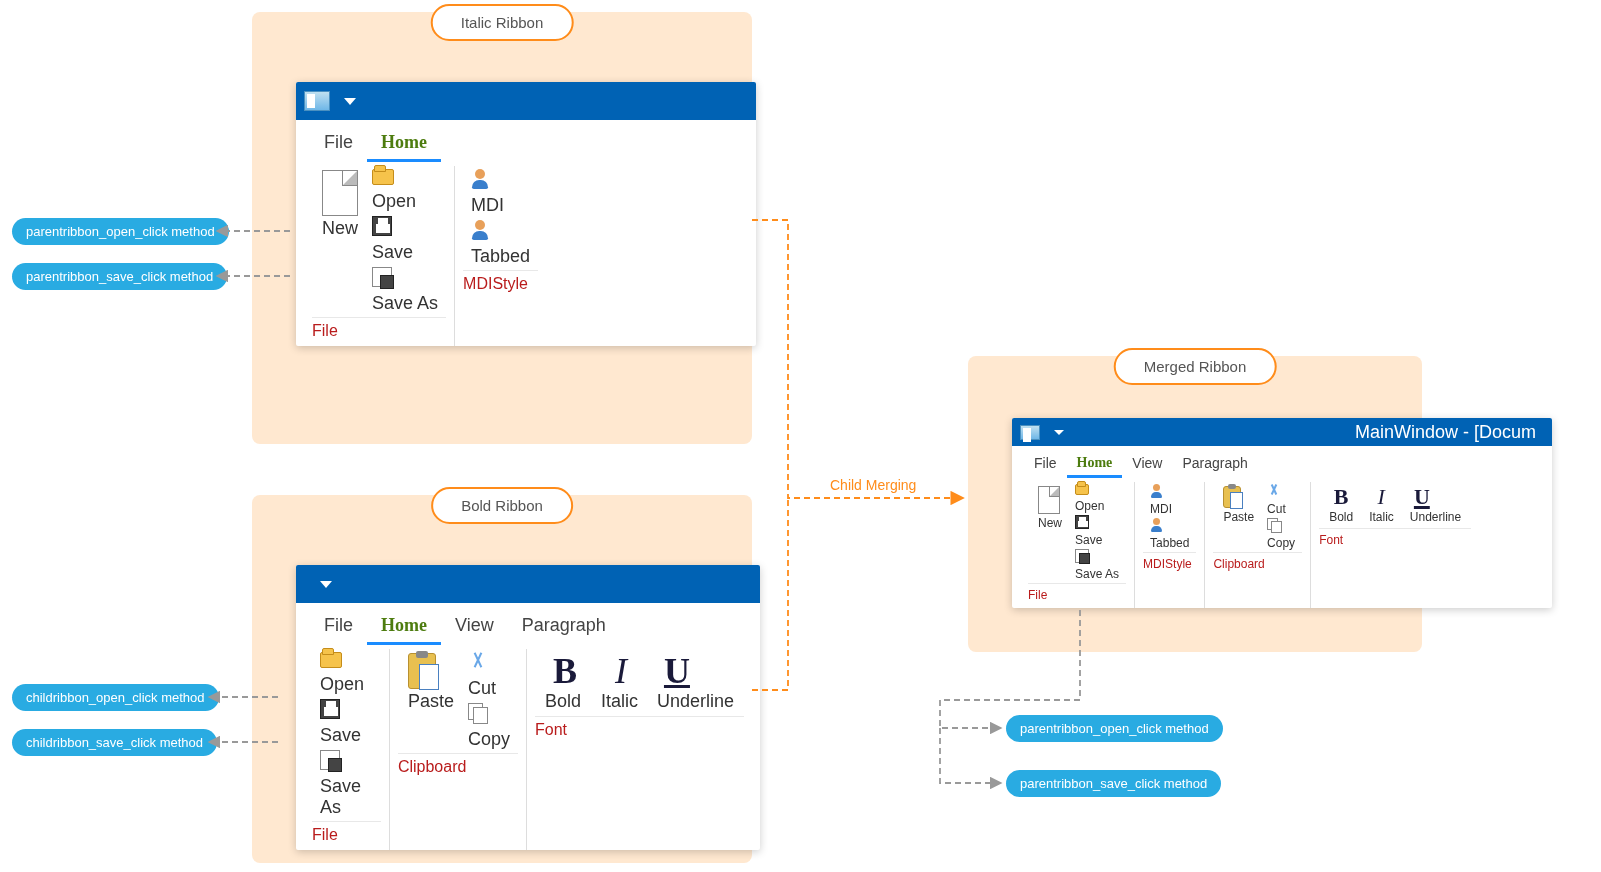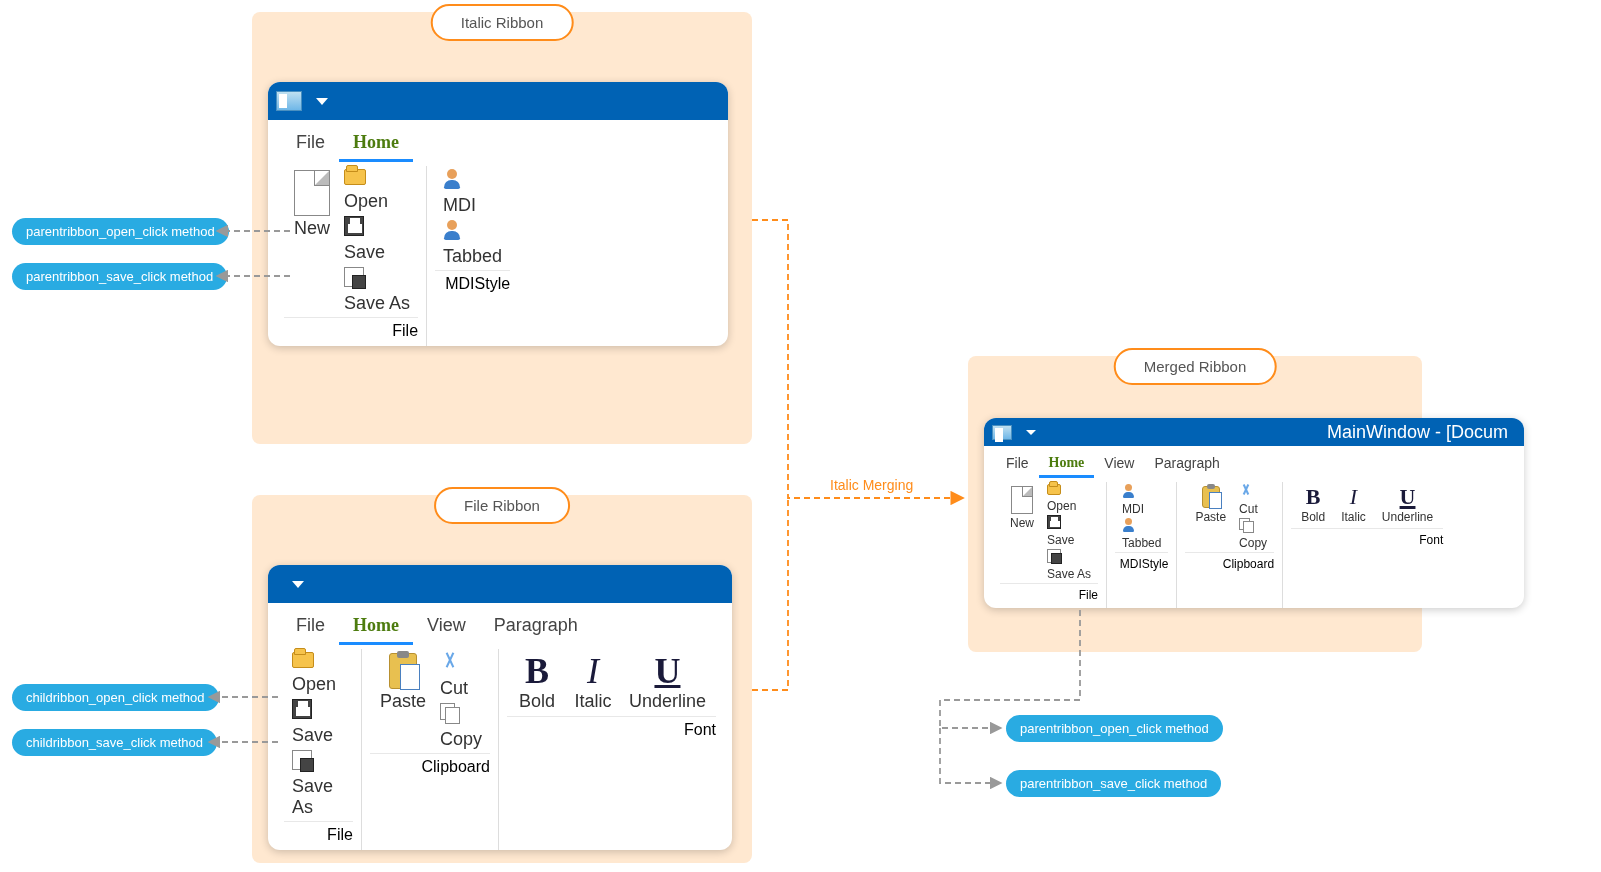--- a/index.html
+++ b/index.html
@@ -23,23 +23,24 @@
   position: absolute;
   left: 50%;
   transform: translateX(-50%);
   top: -8px;
   white-space: nowrap;
 }
 
 .ribbon {
   background: #fff;
   box-shadow: 0 2px 8px rgba(0,0,0,0.2);
-  border-radius: 12px;
+  border-radius: 2px;
   overflow: hidden;
   position: relative;
+  margin-left: 28px;
 }
 
 .ribbon-title {
   background: #0062b4;
   height: 38px;
   display: flex;
   align-items: center;
   padding: 0 8px;
   color: #fff;
   font-size: 18px;
@@ -97,32 +98,31 @@
 }
 .group {
   display: flex;
   flex-direction: column;
   padding: 0 8px;
   border-right: 1px solid #ddd;
 }
 .group:last-child { border-right: none; }
 .group .buttons { display:flex; align-items:flex-start; gap:4px; padding:2px 4px; }
 .group .footer {
-  text-align: right;
+  text-align: left;
   font-size: 16px;
-  color: #000000;
+  color: #b91c1c;
   padding: 4px 0 6px;
   border-top: 1px solid #e8e8e8;
 }
 .group.sm .footer { font-size: 12px; }
 
 .bigbtn {
   display: flex;
   flex-direction: column;
-  align-items: center;
   padding: 2px 6px;
   font-size: 18px;
   color: #333;
   gap:2px;
 }
 .bigbtn.sm { font-size: 12px; }
 
 .stack { display:flex; flex-direction:column; gap:2px; }
 .smallbtn {
   display: flex;
@@ -259,21 +259,21 @@
               </div>
           </div>
         </div>
         <div class="footer">MDIStyle</div>
       </div>
     </div>
   </div>
 </div>
 
 <div class="panel" style="left:252px; top:495px; width:500px; height:368px;">
-  <div class="panel-label">File Ribbon</div>
+  <div class="panel-label">Bold Ribbon</div>
 
   <div class="ribbon" style="margin-top:54px; width:464px;">
     <div class="ribbon-title">
       <span class="chev" style="margin-left:16px;"></span>
     </div>
     <div class="tabs">
       <div class="tab">File</div>
       <div class="tab active">Home</div>
       <div class="tab">View</div>
       <div class="tab">Paragraph</div>
@@ -436,21 +436,21 @@
   </div>
 </div>
 
 <div class="method-pill" style="left:12px; top:218px;">parentribbon_open_click method</div>
 <div class="method-pill" style="left:12px; top:263px;">parentribbon_save_click method</div>
 <div class="method-pill" style="left:12px; top:684px;">childribbon_open_click method</div>
 <div class="method-pill" style="left:12px; top:729px;">childribbon_save_click method</div>
 <div class="method-pill" style="left:1006px; top:715px;">parentribbon_open_click method</div>
 <div class="method-pill" style="left:1006px; top:770px;">parentribbon_save_click method</div>
 
-<div class="merge-label" style="left:830px; top:477px;">Italic Merging</div>
+<div class="merge-label" style="left:830px; top:477px;">Child Merging</div>
 
 <svg class="connector" width="1601" height="872" style="left:0;top:0;">
   <defs>
     <marker id="arr-gray" viewBox="0 0 10 10" refX="8" refY="5" markerWidth="7" markerHeight="7" orient="auto">
         <path d="M0,0 L10,5 L0,10 Z" fill="#999"></path>
       </marker>
     <marker id="arr-orange" viewBox="0 0 10 10" refX="8" refY="5" markerWidth="8" markerHeight="8" orient="auto">
         <path d="M0,0 L10,5 L0,10 Z" fill="#ff8c1a"></path>
       </marker>
   </defs>

